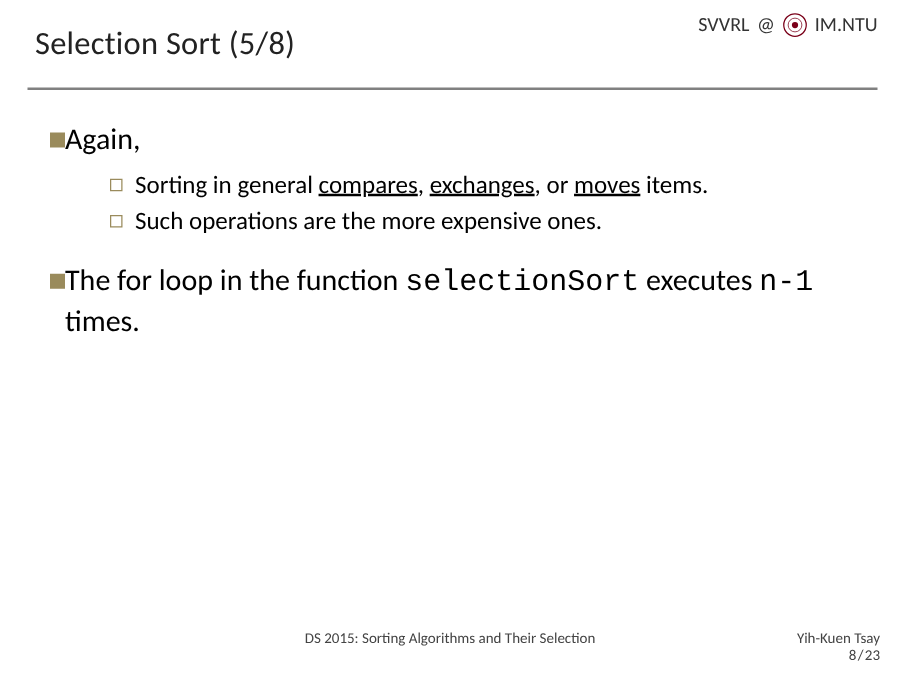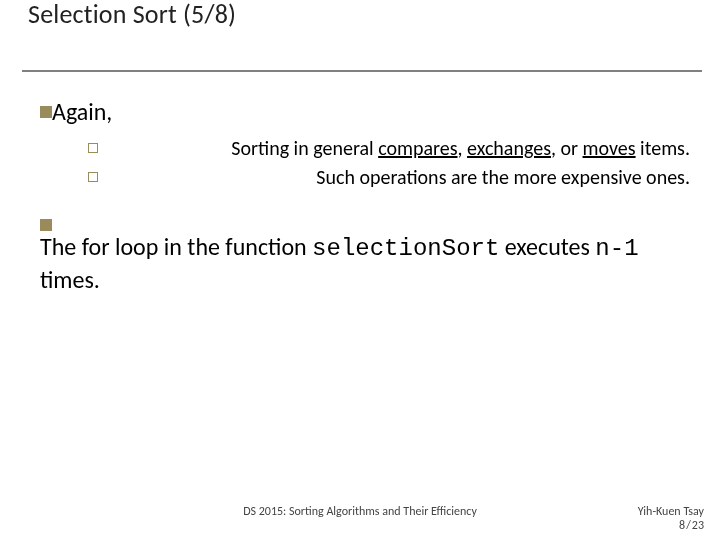--- a/index.html
+++ b/index.html
@@ -14,39 +14,49 @@
   .title { font-size: 26px; font-weight: 400; color: #222; margin-top: -12px; letter-spacing: 0.2px; }
   .rule { position: absolute; left: 22px; right: 18px; top: 70px; border: 0; border-top: 2px solid #808080; }
 
   .body { position: absolute; top: 88px; left: 40px; right: 30px; }
 
   .lvl1 { display: flex; align-items: flex-start; margin-top: 8px; font-size: 24px; line-height: 1.3; }
   .bullet-sq { width: 12px; height: 12px; background: #9a8b5c; margin-top: 10px; flex: 0 0 12px; }
   .lvl1-text { flex: 1; }
 
   .lvl2-group { margin: 8px 0 0 48px; }
-  .lvl2 { display: flex; align-items: flex-start; gap: 10px; font-size: 20px; line-height: 1.35; margin-top: 2px; text-align: right; }
+  .lvl2 { display: flex; align-items: flex-start; gap: 10px; font-size: 20px; line-height: 1.35; margin-top: 2px; }
   .bullet-hollow { width: 10px; height: 10px; border: 1.5px solid #9a8b5c; margin-top: 8px; flex: 0 0 10px; }
   .lvl2-text { flex: 1; }
 
   .underline { text-decoration: underline; }
   .code { font-family: "Courier New", Courier, monospace; }
 
   .footer { position: absolute; bottom: 8px; left: 0; right: 0; display: flex; justify-content: space-between; align-items: flex-end; padding: 0 16px 0 28px; font-size: 12px; color: #444; flex-direction: column; }
   .footer-center { position: absolute; left: 0; right: 0; text-align: center; font-size: 12px; color: #444; }
   .footer-right { position: relative; z-index: 2; }
   .footer-left { position: relative; z-index: 2; }
   .slash { padding: 0 1px; }
 </style>
 </head>
 <body>
 
 <div class="slide">
 
   <div class="header">
+    <div class="header-top">
+      <span class="brand-left">SVVRL</span>
+      <span class="brand-left">@</span>
+      <svg class="logo-seal" viewBox="0 0 40 40">
+        <circle cx="20" cy="20" r="18" fill="none" stroke="#7a0019" stroke-width="2"></circle>
+        <circle cx="20" cy="20" r="11" fill="none" stroke="#7a0019" stroke-width="1.2"></circle>
+        <circle cx="20" cy="20" r="5" fill="#7a0019"></circle>
+      </svg>
+      <span class="brand-right">IM.NTU</span>
+    </div>
     <div class="title">Selection Sort (5/8)</div>
   </div>
 
   <hr class="rule">
 
   <div class="body">
 
     <div class="lvl1">
       <span class="bullet-sq"></span>
       <div class="lvl1-text">Again,</div>
@@ -57,30 +67,30 @@
         <div class="lvl2-text">
           <span>Sorting in general </span><span class="underline">compares</span><span>, </span><span class="underline">exchanges</span><span>, or </span><span class="underline">moves</span><span> items.</span>
         </div>
       </div>
       <div class="lvl2">
         <span class="bullet-hollow"></span>
         <div class="lvl2-text">Such operations are the more expensive ones.</div>
       </div>
     </div>
 
-    <div class="lvl1" style="margin-top:18px;flex-direction:column;">
+    <div class="lvl1" style="margin-top:18px;">
       <span class="bullet-sq"></span>
       <div class="lvl1-text">
         <span>The for loop in the function </span><span class="code">selectionSort</span><span> executes </span><span class="code">n-1</span><span> times.</span>
       </div>
     </div>
 
   </div>
 
   <div class="footer">
     <span class="footer-left">Yih-Kuen Tsay</span>
-    <span class="footer-center">DS 2015: Sorting Algorithms and Their Efficiency</span>
+    <span class="footer-center">DS 2015: Sorting Algorithms and Their Selection</span>
     <span class="footer-right">
       <span>8</span><span class="slash">/</span><span>23</span>
     </span>
   </div>
 
 </div>
 
 </body></html>

